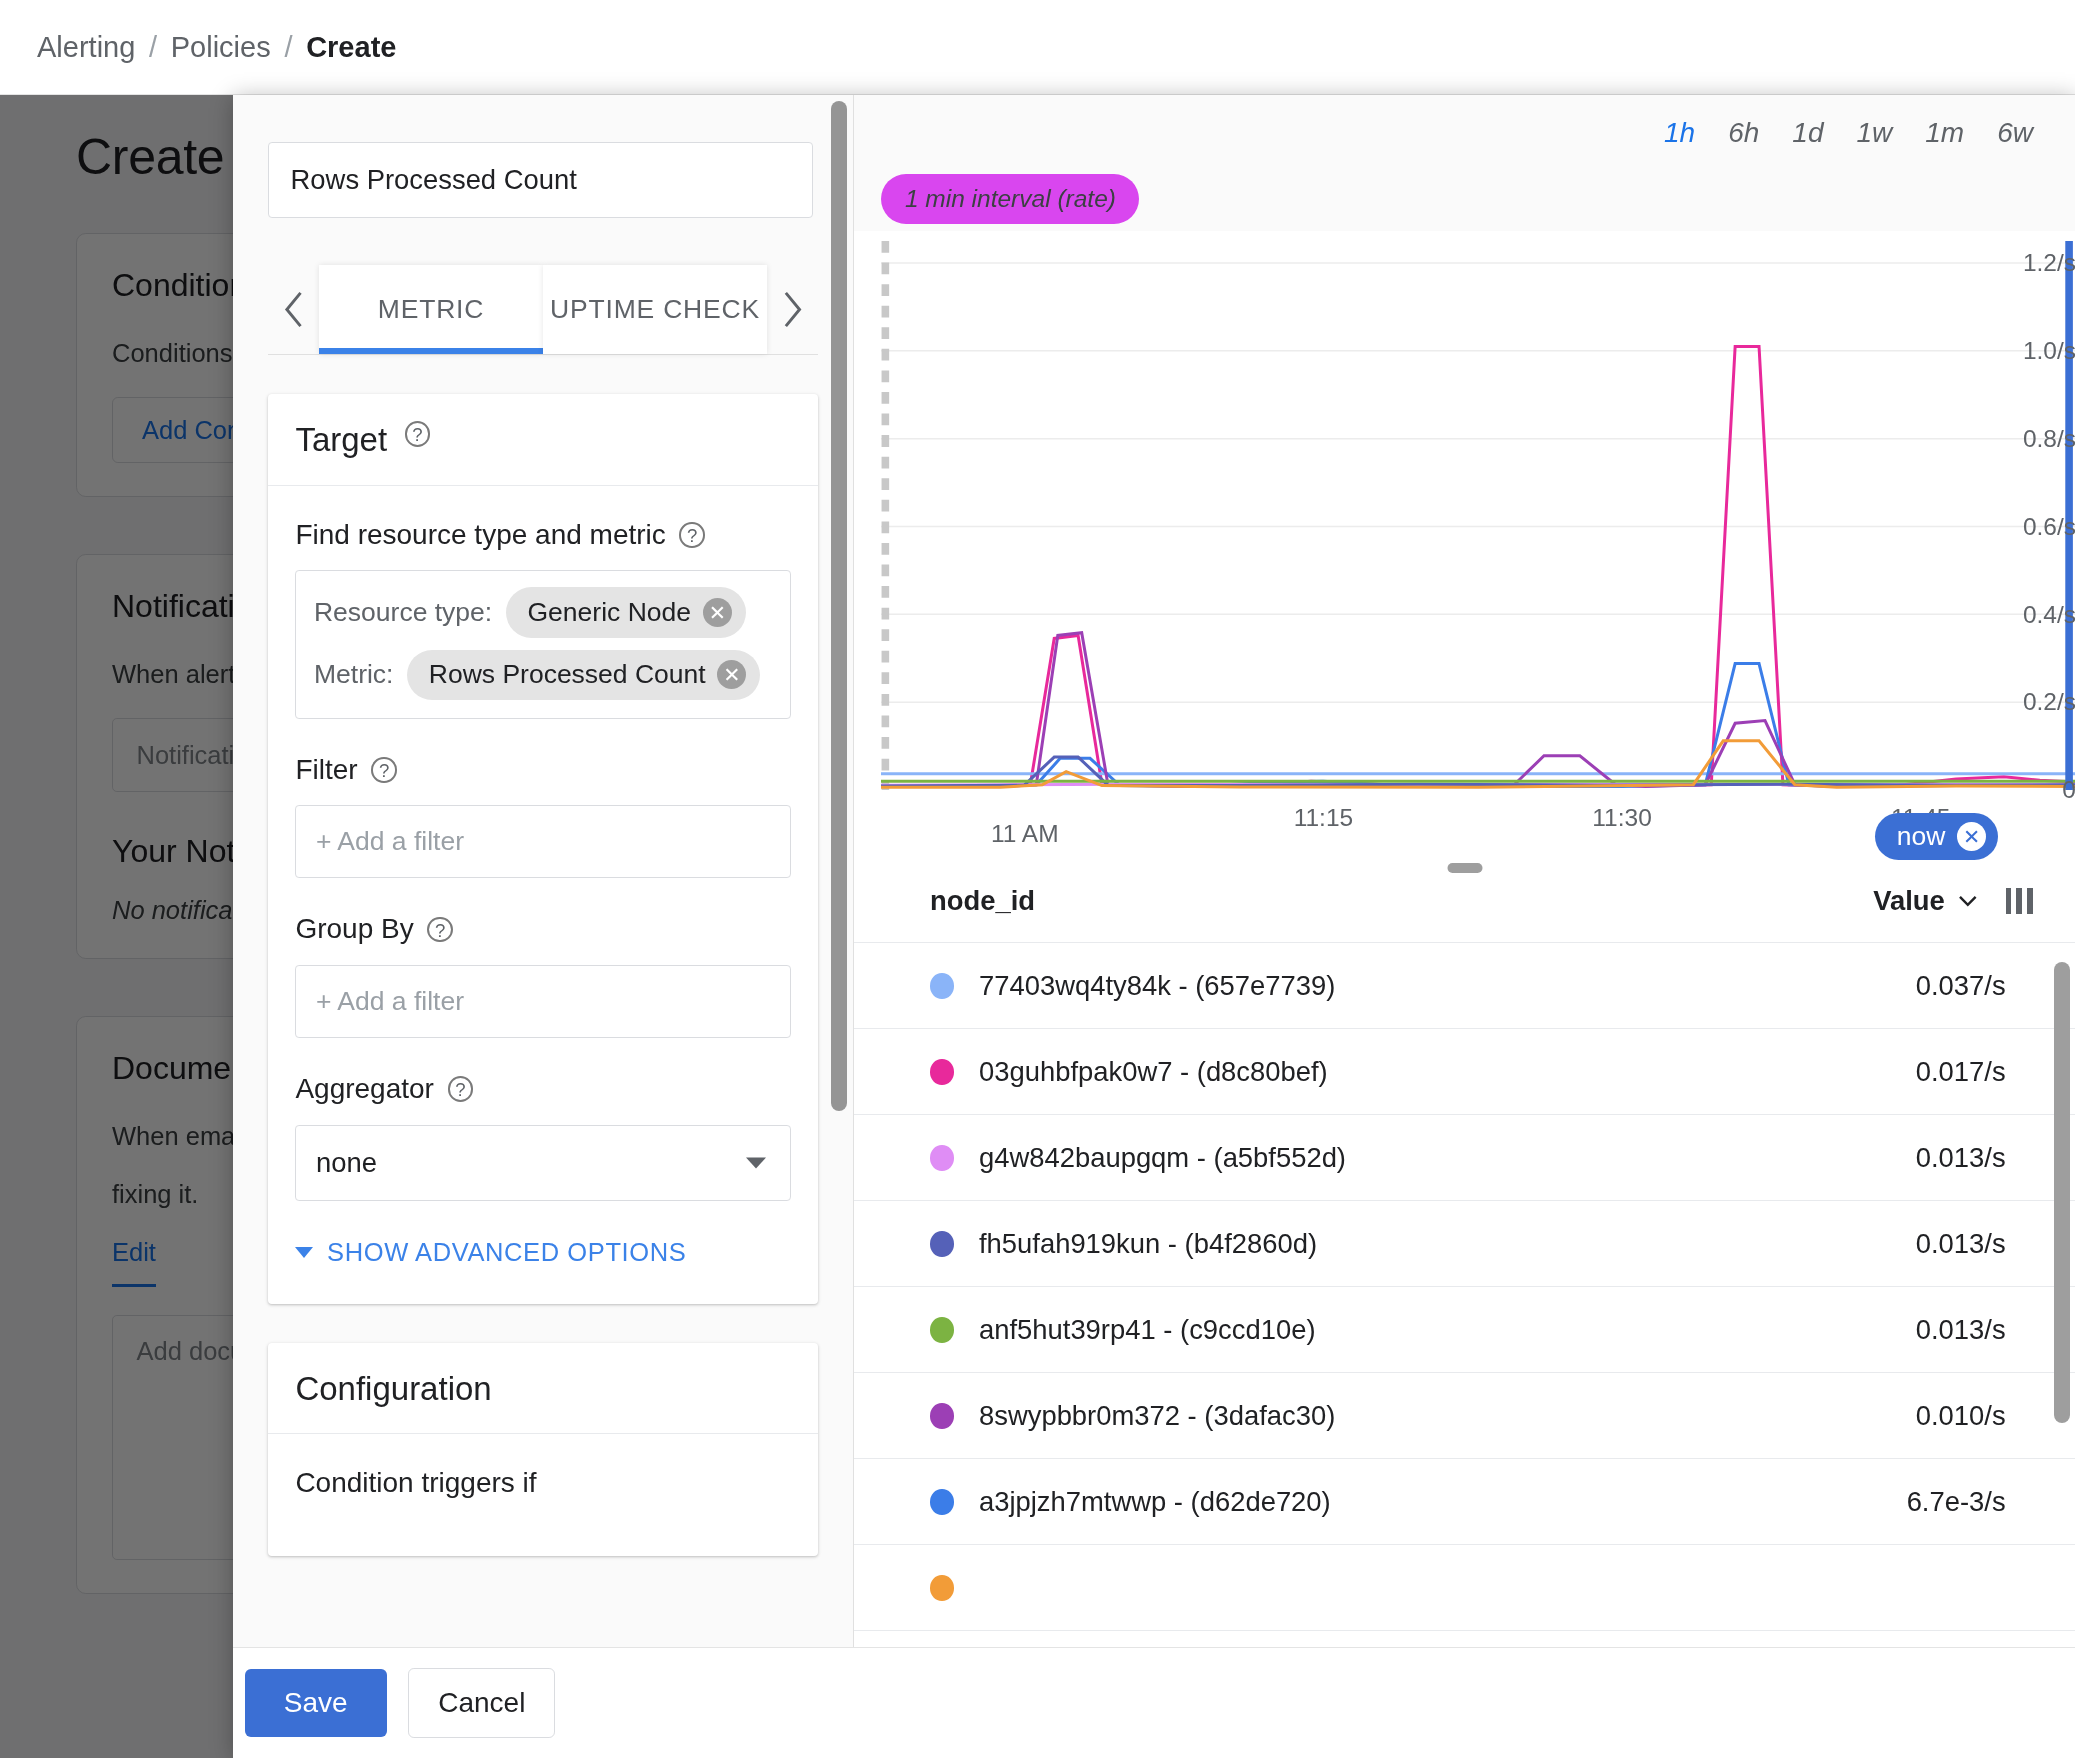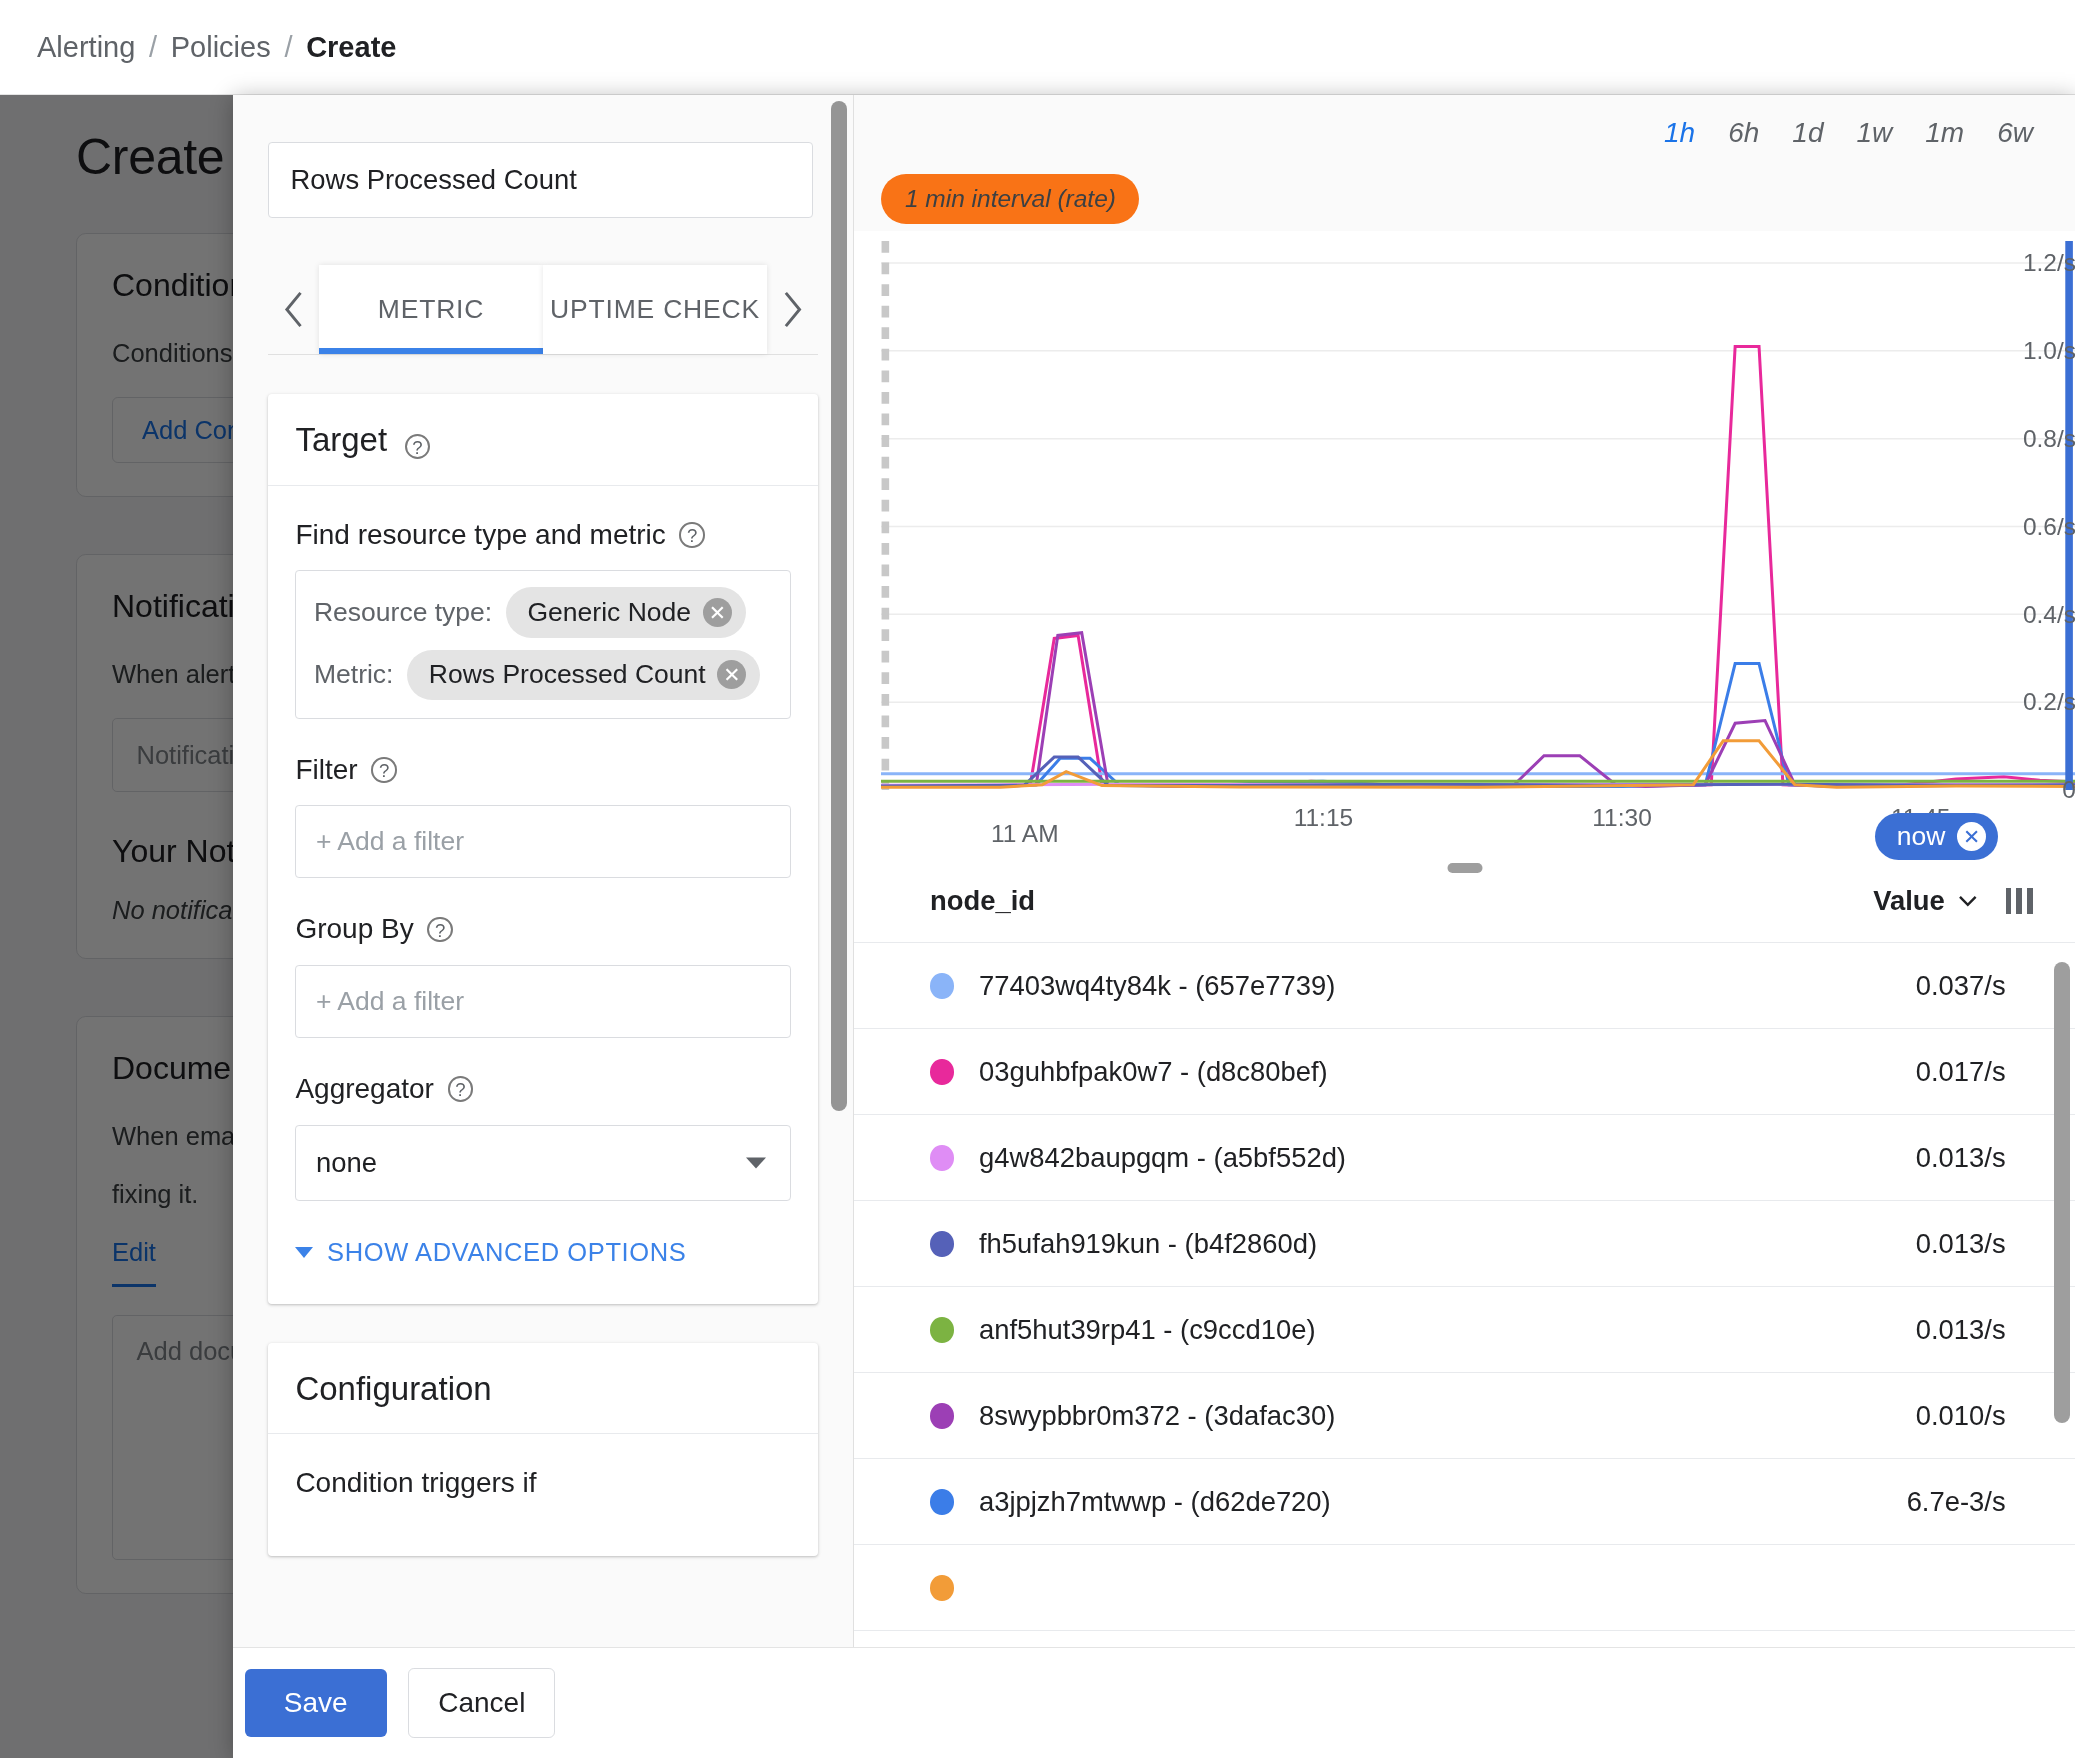--- a/index.html
+++ b/index.html
@@ -99,21 +99,21 @@
   .tab.active::after {
     content: ""; position: absolute; left: 0; right: 0; bottom: 0;
     height: 5.9px; background: #3b82e8;
   }
   .card {
     margin-top: 39px; background: #fff; border-radius: 3.9px;
     box-shadow: 0 1px 3.9px rgba(0,0,0,0.16), 0 1px 2px rgba(0,0,0,0.10);
   }
   .card-head {
     padding: 27.4px 27.4px 25.5px 27.4px; border-bottom: 1px solid #e8eaed;
-    display: flex; align-items: flex-end; gap: 17.6px;
+    display: flex; align-items: flex-start; gap: 17.6px;
   }
   .card-head h2 { font-size: 33px; font-weight: normal; color: #202124; }
   .card-inner { padding: 33px 27.4px 37px 27.4px; }
   .field-label {
     font-size: 28px; color: #202124; display: flex; align-items: center;
     gap: 13.7px; margin-bottom: 19.6px;
   }
   .help {
     width: 25.5px; height: 25.5px; border-radius: 50%;
     border: 2px solid #7a7a7a; color: #5f6368;
@@ -172,21 +172,21 @@
   }
 
   
   .right-pane { flex: 1; display: flex; flex-direction: column; min-width: 0; background: #fff; }
   .chart-top { background: #fafafa; padding: 21.6px 43px 0 0; font-style: italic; }
   .ranges { display: flex; justify-content: flex-end; gap: 33px; font-size: 28px; color: #5f6368; }
   .range { cursor: pointer; }
   .range.active { color: #1a73e8; }
   .interval-row { padding: 25.5px 0 7.8px 27.4px; }
   .pill {
-    display: inline-block; background: #f97316; border-radius: 29px;
+    display: inline-block; background: #d946ef; border-radius: 29px;
     padding: 10.8px 23.5px; font-size: 24.5px; color: #3c4043;
   }
   .chart-wrap { position: relative; padding: 9.8px 0 0 27.4px; background: #fff; }
   .chart-area { position: relative; height: 549px; }
   .ylabels {
     position: absolute; right: 0; top: 0; width: 108px; height: 549px;
   }
   .ylabel {
     position: absolute; right: 0; font-size: 24.5px; color: #5f6368;
     transform: translateY(-50%);

